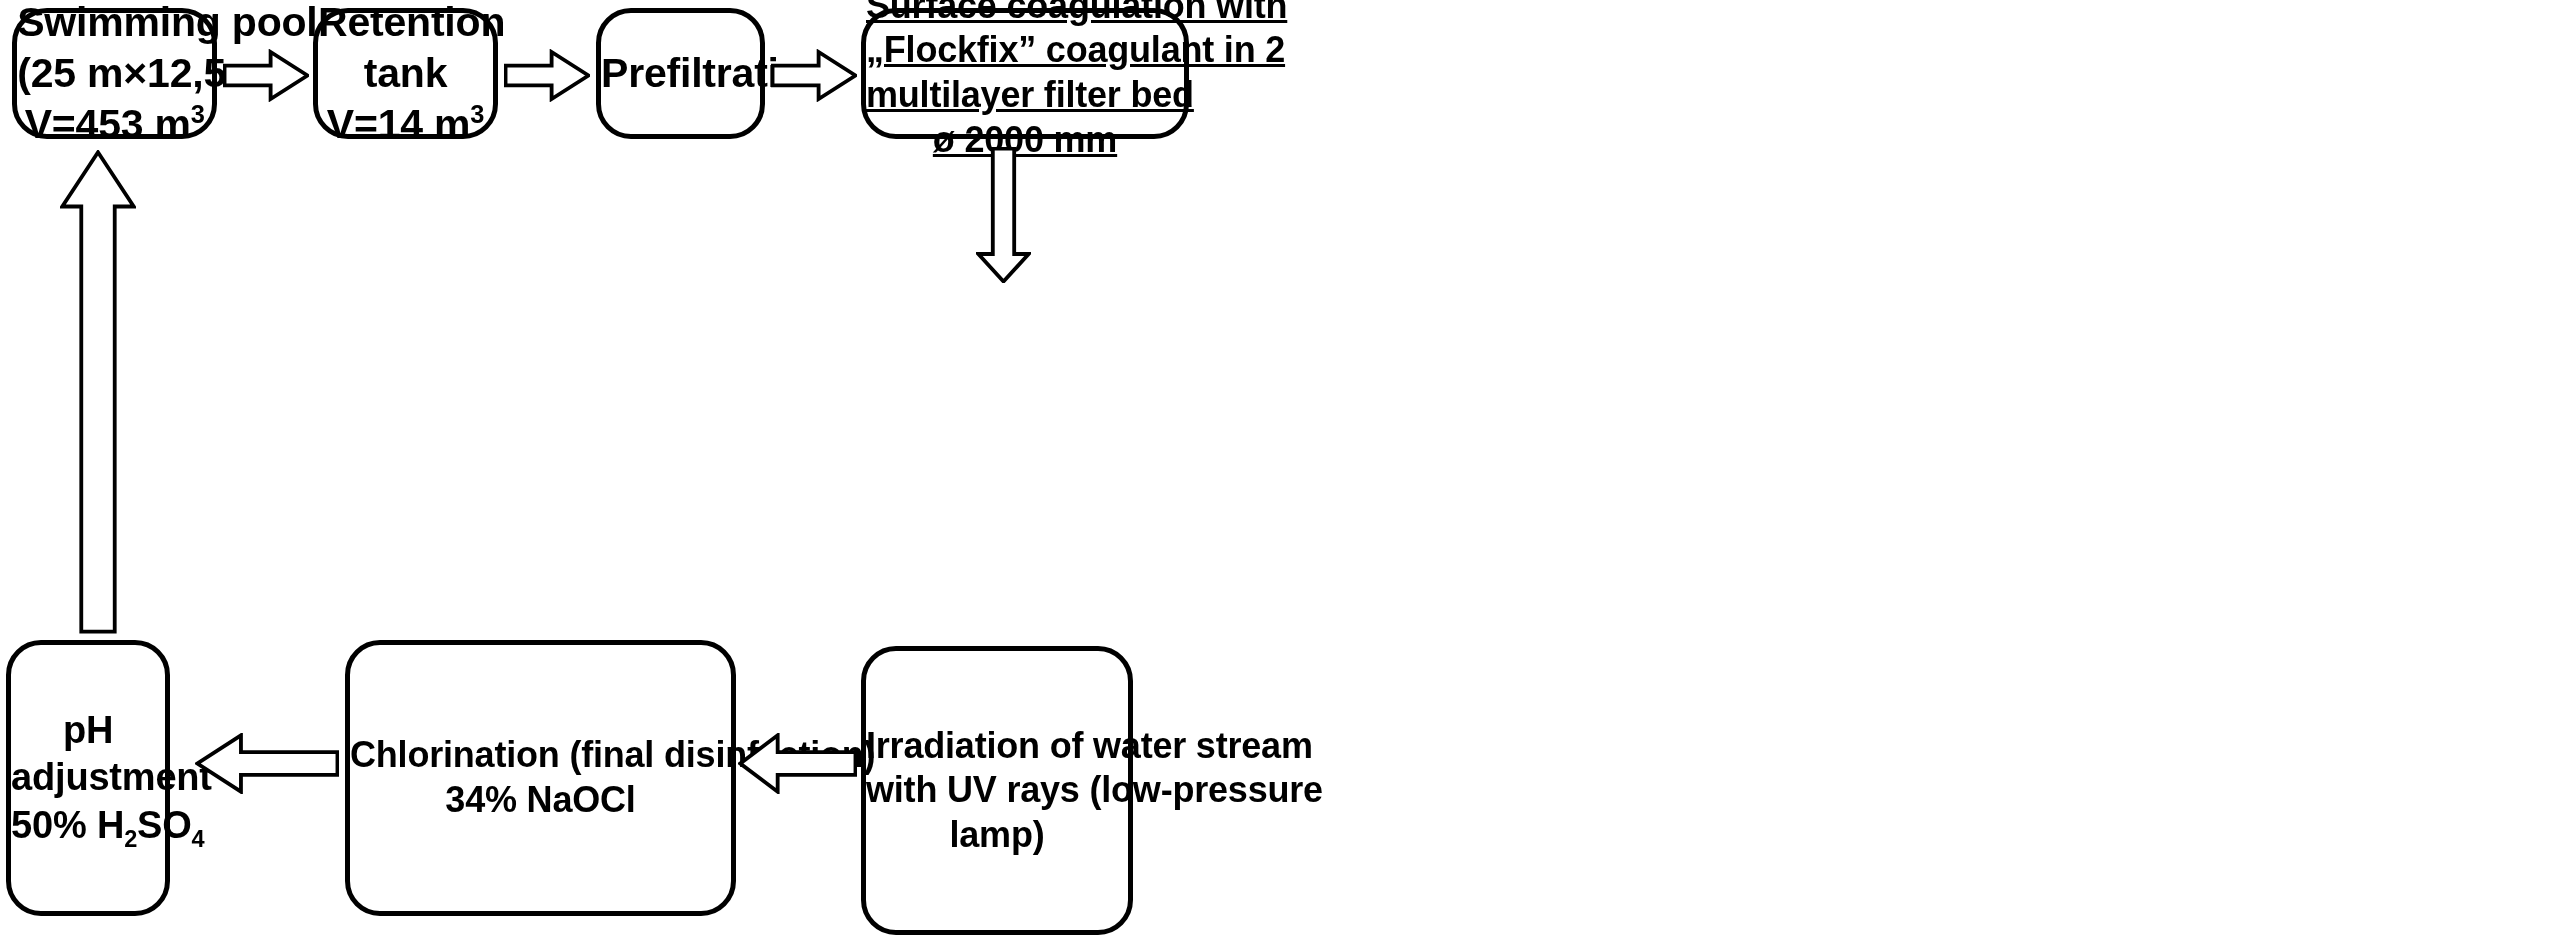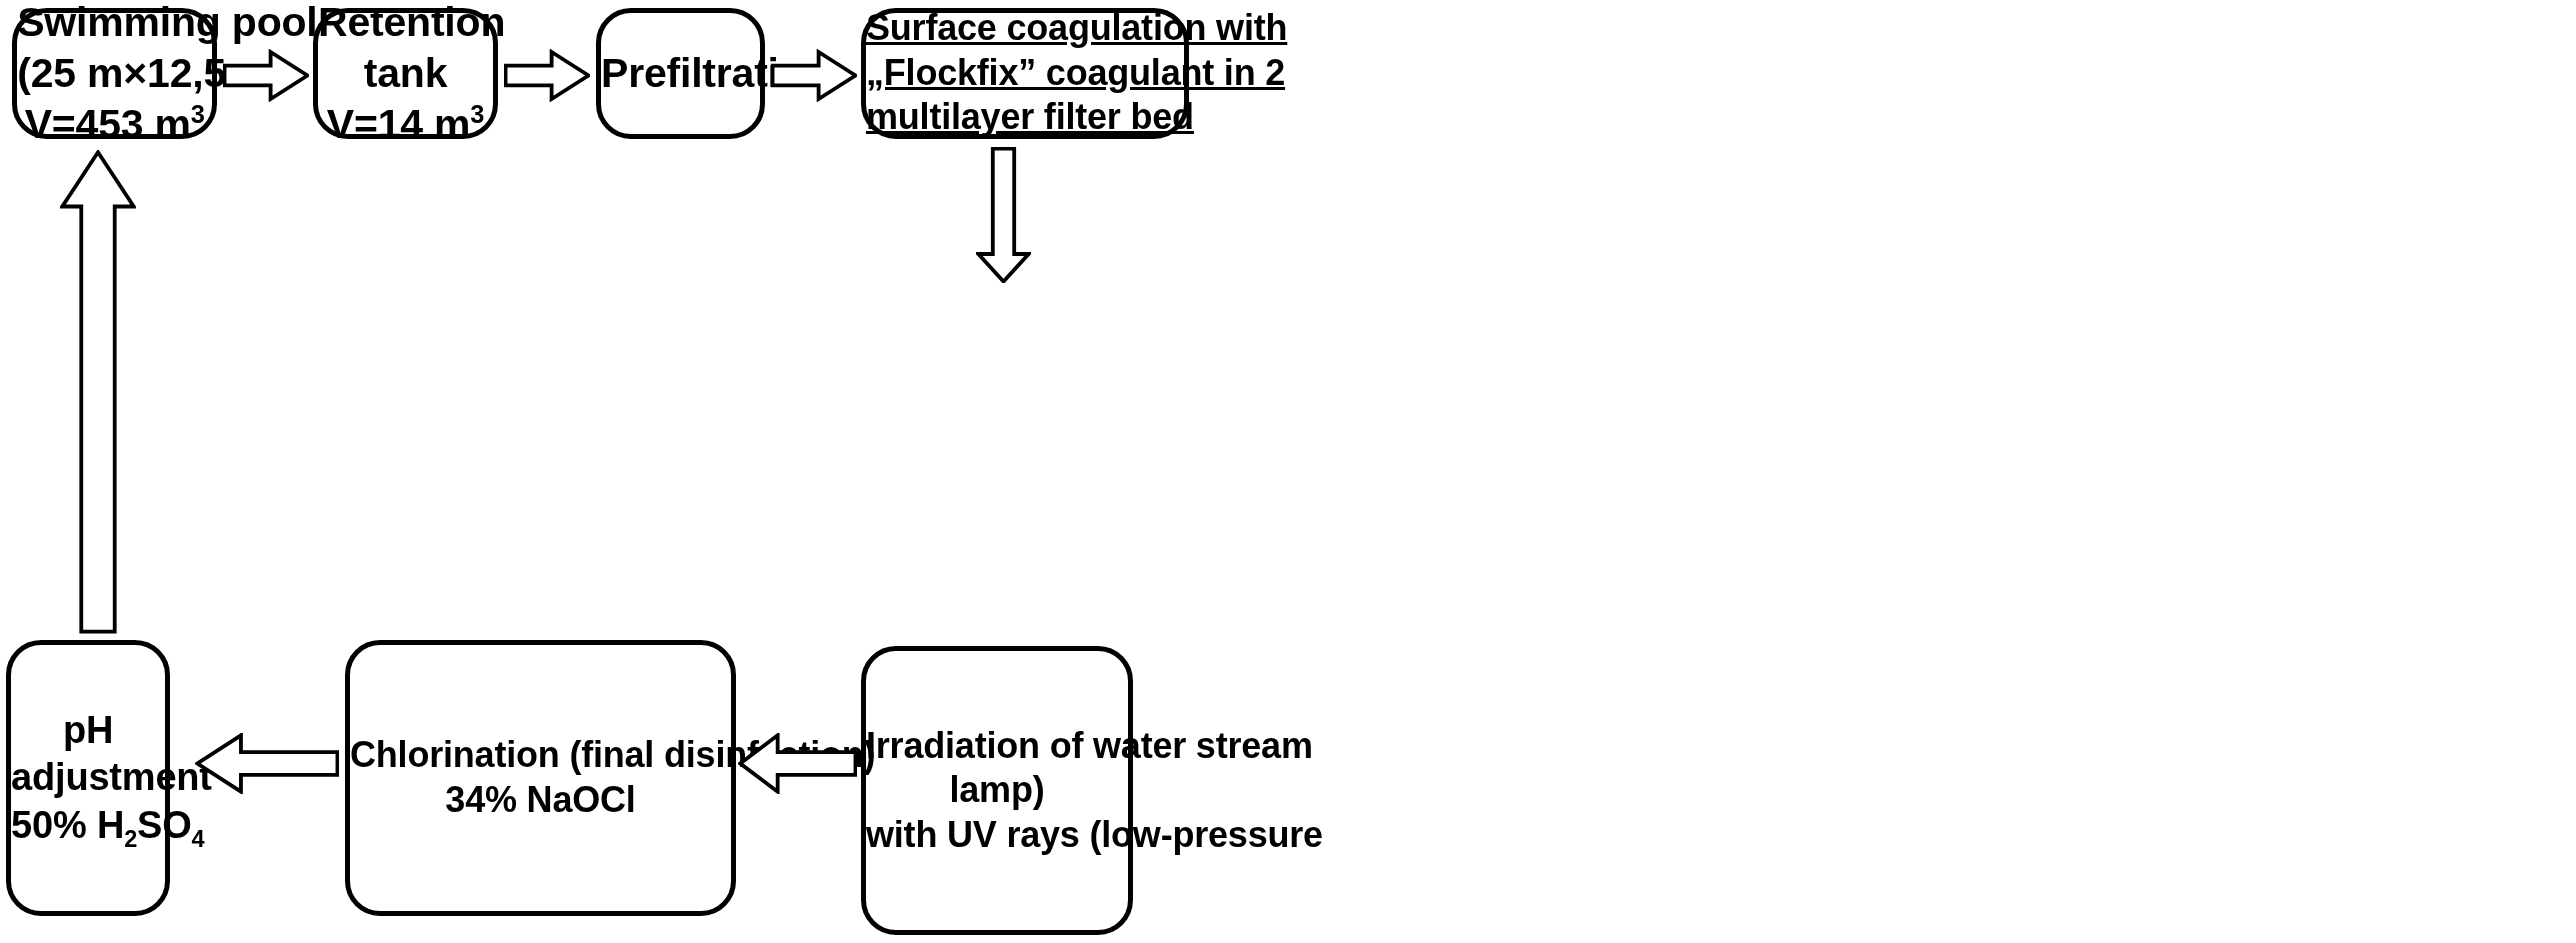--- a/index.html
+++ b/index.html
@@ -84,28 +84,29 @@
     <span class="txt">
       <span class="line">Prefiltration</span>
     </span>
   </div>
 
   <div class="node" id="n-coagulation">
     <span class="txt">
       <span class="line">Surface coagulation with</span>
       <span class="line">„Flockfix” coagulant in 2</span>
       <span class="line">multilayer filter bed</span>
+      <span class="line">ø 2000 mm</span>
     </span>
   </div>
 
   <div class="node" id="n-uv">
     <span class="txt">
       <span class="line">Irradiation of water stream</span>
+      <span class="line">with UV rays (low-pressure</span>
       <span class="line">lamp)</span>
-      <span class="line">with UV rays (low-pressure</span>
     </span>
   </div>
 
   <div class="node" id="n-chlorine">
     <span class="txt">
       <span class="line">Chlorination (final disinfection)</span>
       <span class="line">34% NaOCl</span>
     </span>
   </div>
 

